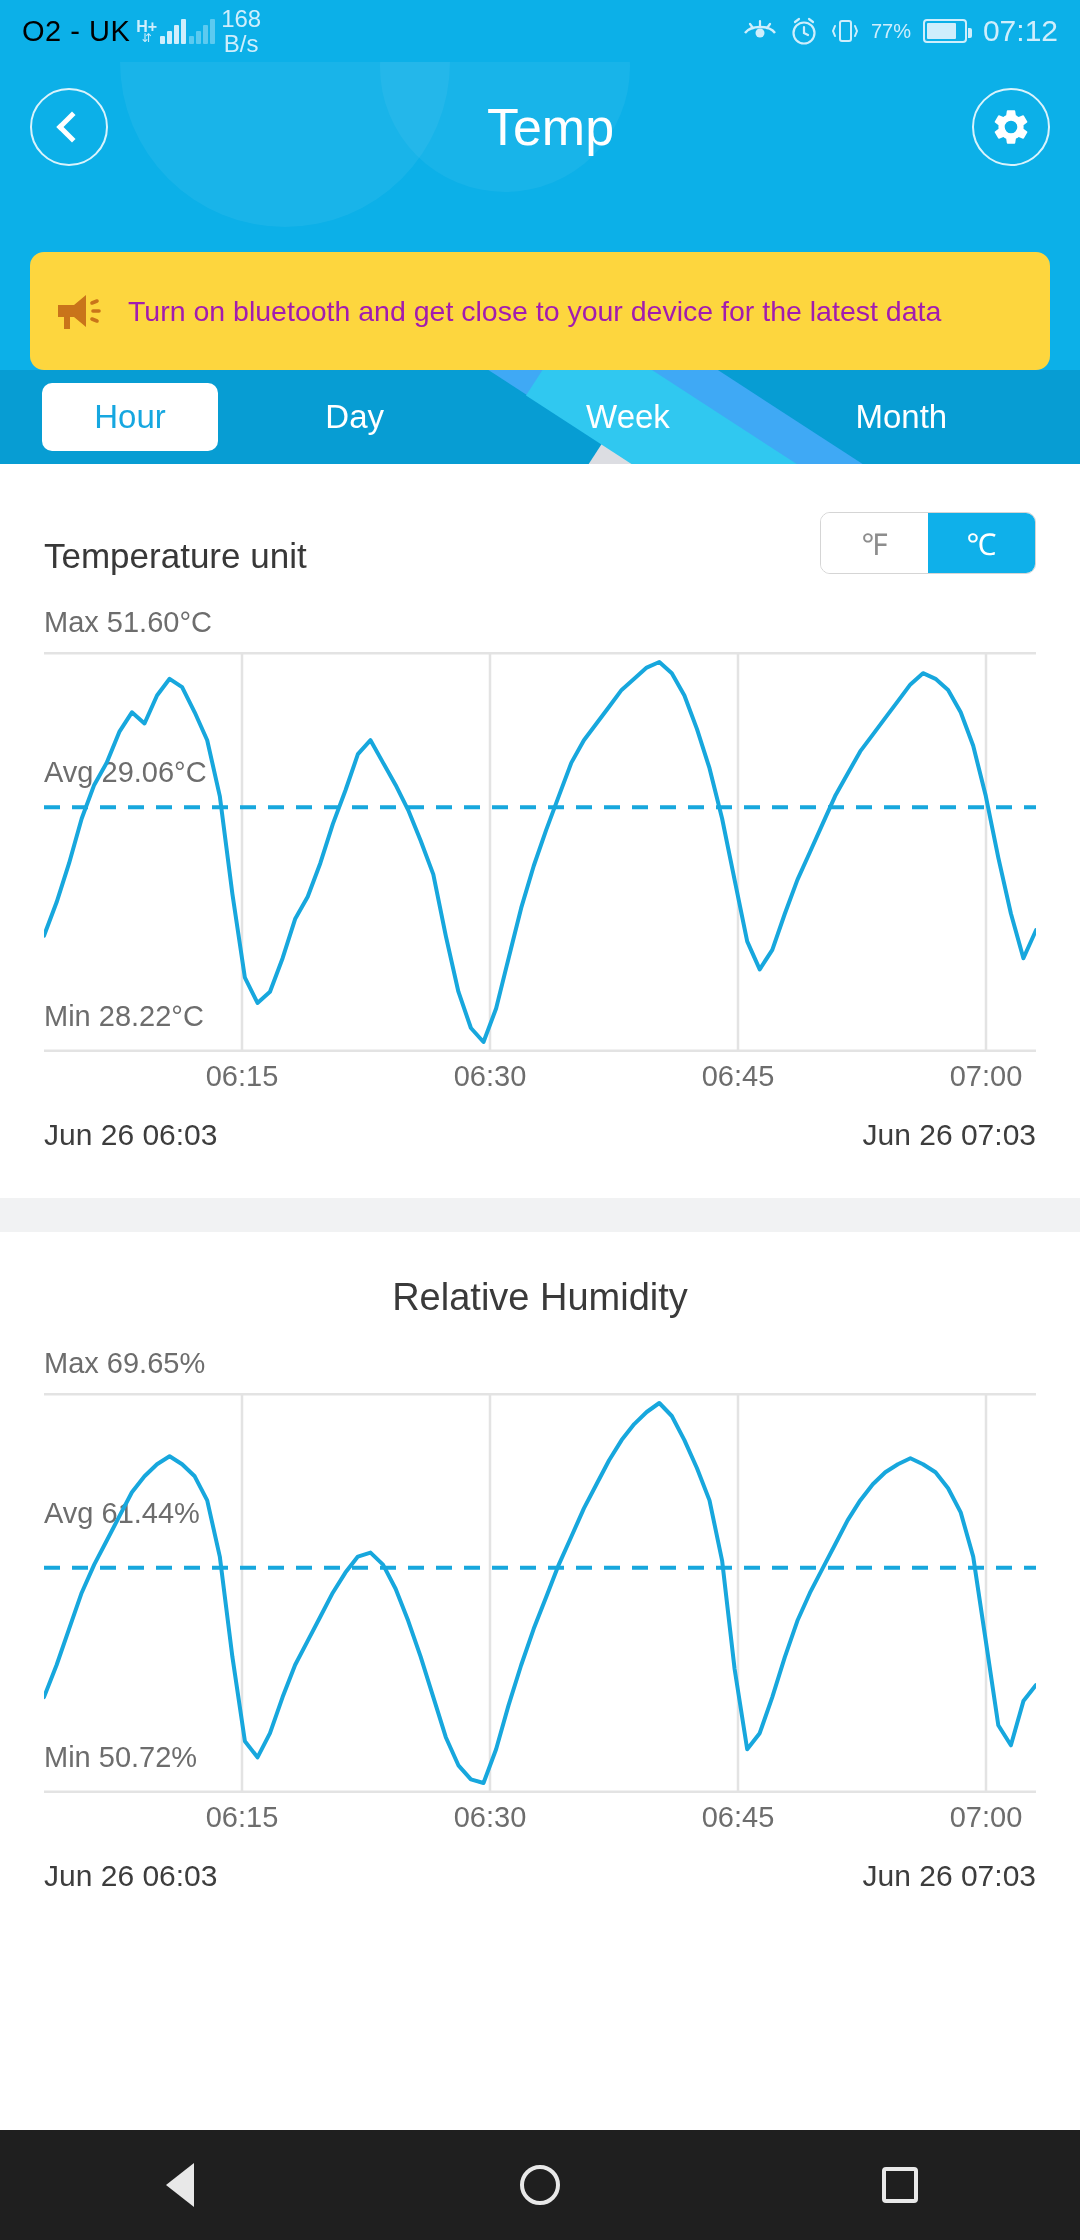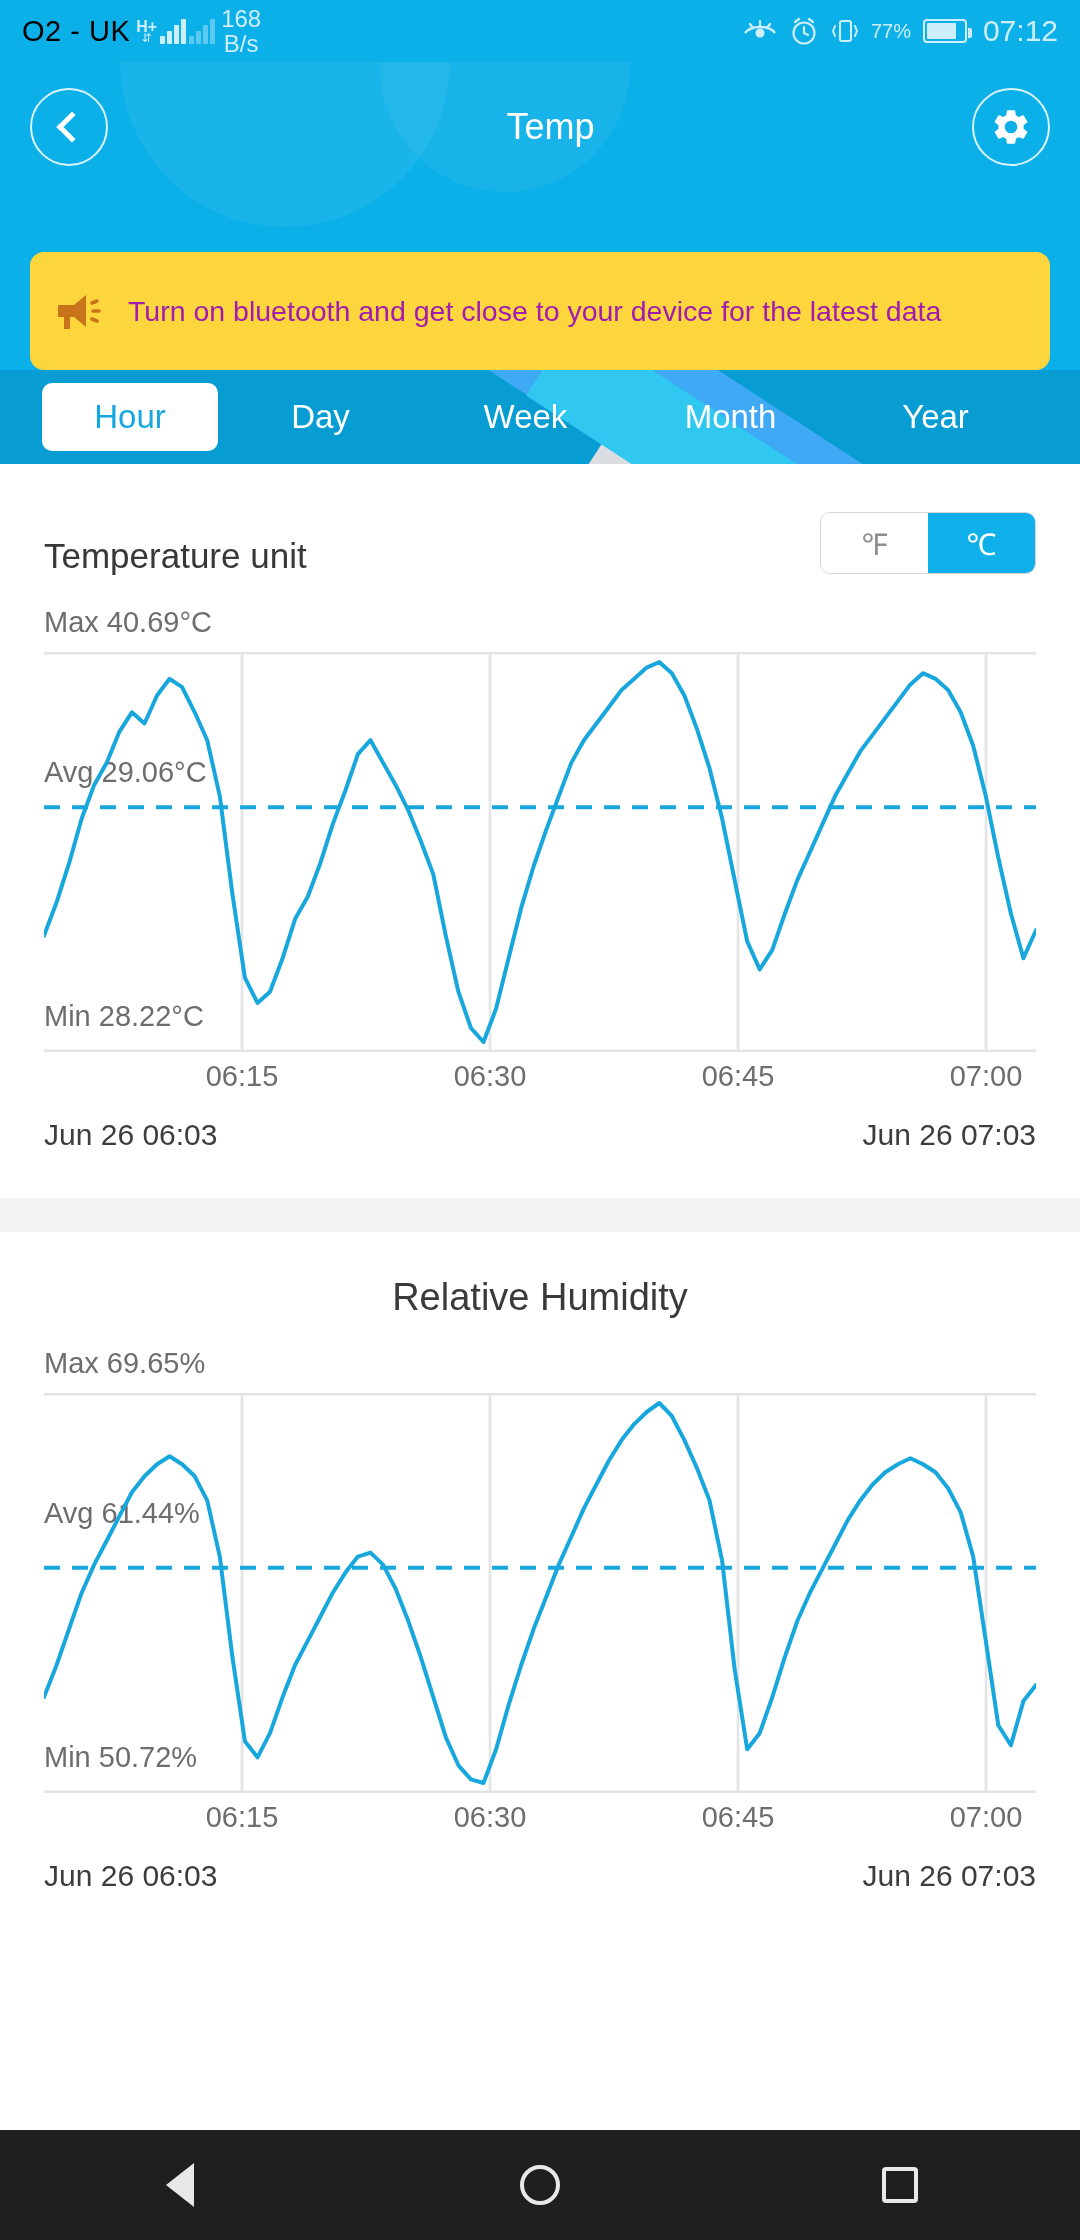--- a/index.html
+++ b/index.html
@@ -69,21 +69,21 @@
   .circ-btn{
     width:78px;height:78px;border-radius:50%;
     border:2px solid rgba(255,255,255,.85);
     display:flex;align-items:center;justify-content:center;
   }
   .chev{
     width:22px;height:22px;border-left:5px solid #fff;border-bottom:5px solid #fff;
     transform:rotate(45deg); margin-left:6px;
   }
   .title{
-    position:absolute;left:0;right:0;text-align:center;color:#fff;font-size:36px;
+    position:absolute;left:0;right:0;text-align:center;color:#fff;font-size:52px;
     pointer-events:none;
     margin-left:21px;
   }
   .gear-svg{ width:42px;height:42px; }
 
   
   .banner-wrap{ position:relative; background:#0cb0e8; padding:0 30px 0; z-index:4;}
   .banner{
     background:#fdd63e; border-radius:14px; min-height:118px;
     display:flex; align-items:center; gap:22px; padding:16px 30px 16px 24px;
@@ -245,35 +245,34 @@
 
 <div class="tabbar">
   <div class="diag c"></div>
   <div class="diag a"></div>
   <div class="diag b"></div>
   <div class="tabs">
     <div class="tab active">Hour</div>
     <div class="tab">Day</div>
     <div class="tab">Week</div>
     <div class="tab">Month</div>
-    <div class="tab">Year</div>
   </div>
 </div>
 
 <div class="card">
   <div class="unit-row">
     <div class="unit-label">Temperature unit</div>
     <div class="seg">
       <div>℉</div>
       <div class="on">℃</div>
     </div>
   </div>
 
   <div class="chart-block" style="margin-top:30px;">
-    <div class="lbl" style="top:0px;">Max 40.69°C</div>
+    <div class="lbl" style="top:0px;">Max 51.60°C</div>
     <div class="lbl" style="top:150px;">Avg 29.06°C</div>
     <div class="lbl" style="top:394px;">Min 28.22°C</div>
     <div class="svgwrap" style="padding-top:46px;">
       <svg id="temp-svg" width="992" height="400" viewBox="0 0 992 400">
         <line x1="0" y1="1" x2="992" y2="1" stroke="#e3e3e3" stroke-width="3"></line>
         <line x1="0" y1="399" x2="992" y2="399" stroke="#e3e3e3" stroke-width="3"></line>
         <line x1="198" y1="0" x2="198" y2="400" stroke="#e3e3e3" stroke-width="2.5"></line>
         <line x1="446" y1="0" x2="446" y2="400" stroke="#e3e3e3" stroke-width="2.5"></line>
         <line x1="694" y1="0" x2="694" y2="400" stroke="#e3e3e3" stroke-width="2.5"></line>
         <line x1="942" y1="0" x2="942" y2="400" stroke="#e3e3e3" stroke-width="2.5"></line>

